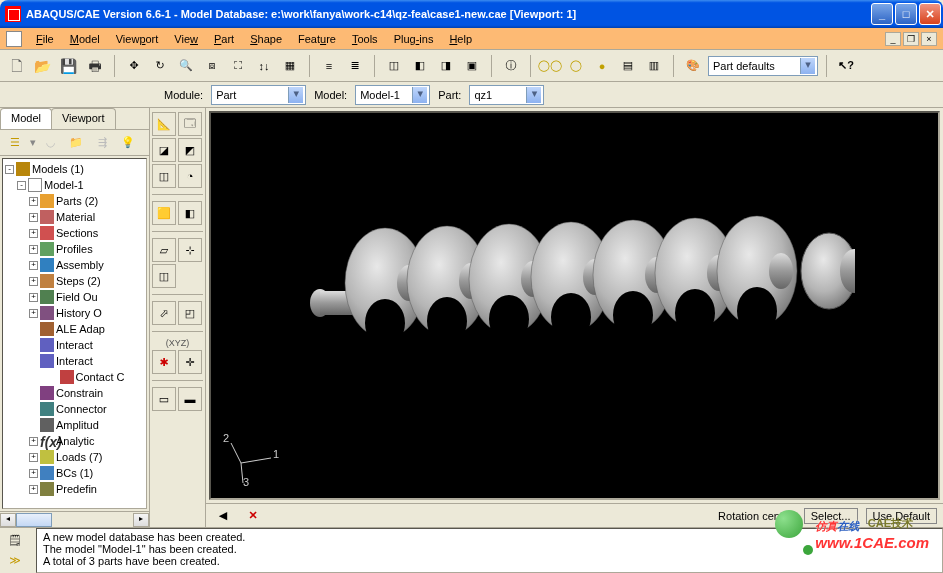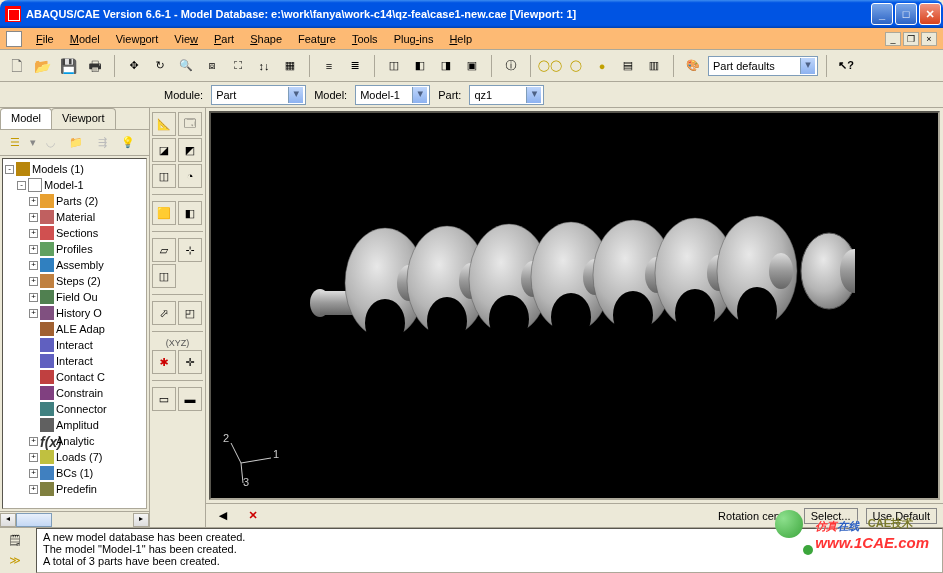--- a/index.html
+++ b/index.html
@@ -286,21 +286,21 @@
           <div class="tree-node" style="padding-left: 24px;">
             <span style="width: 11px; display: inline-block;"></span>
             <span class="tree-icon i-int"></span>
             <span>Interact</span>
           </div>
           <div class="tree-node" style="padding-left: 24px;">
             <span style="width: 11px; display: inline-block;"></span>
             <span class="tree-icon i-int"></span>
             <span>Interact</span>
           </div>
-          <div class="tree-node" style="padding-left: 24px;">
+          <div class="tree-node" style="padding-left: 24px; justify-content: center;">
             <span style="width: 11px; display: inline-block;"></span>
             <span class="tree-icon i-cont"></span>
             <span>Contact C</span>
           </div>
           <div class="tree-node" style="padding-left: 24px;">
             <span style="width: 11px; display: inline-block;"></span>
             <span class="tree-icon i-cons"></span>
             <span>Constrain</span>
           </div>
           <div class="tree-node" style="padding-left: 24px;">

